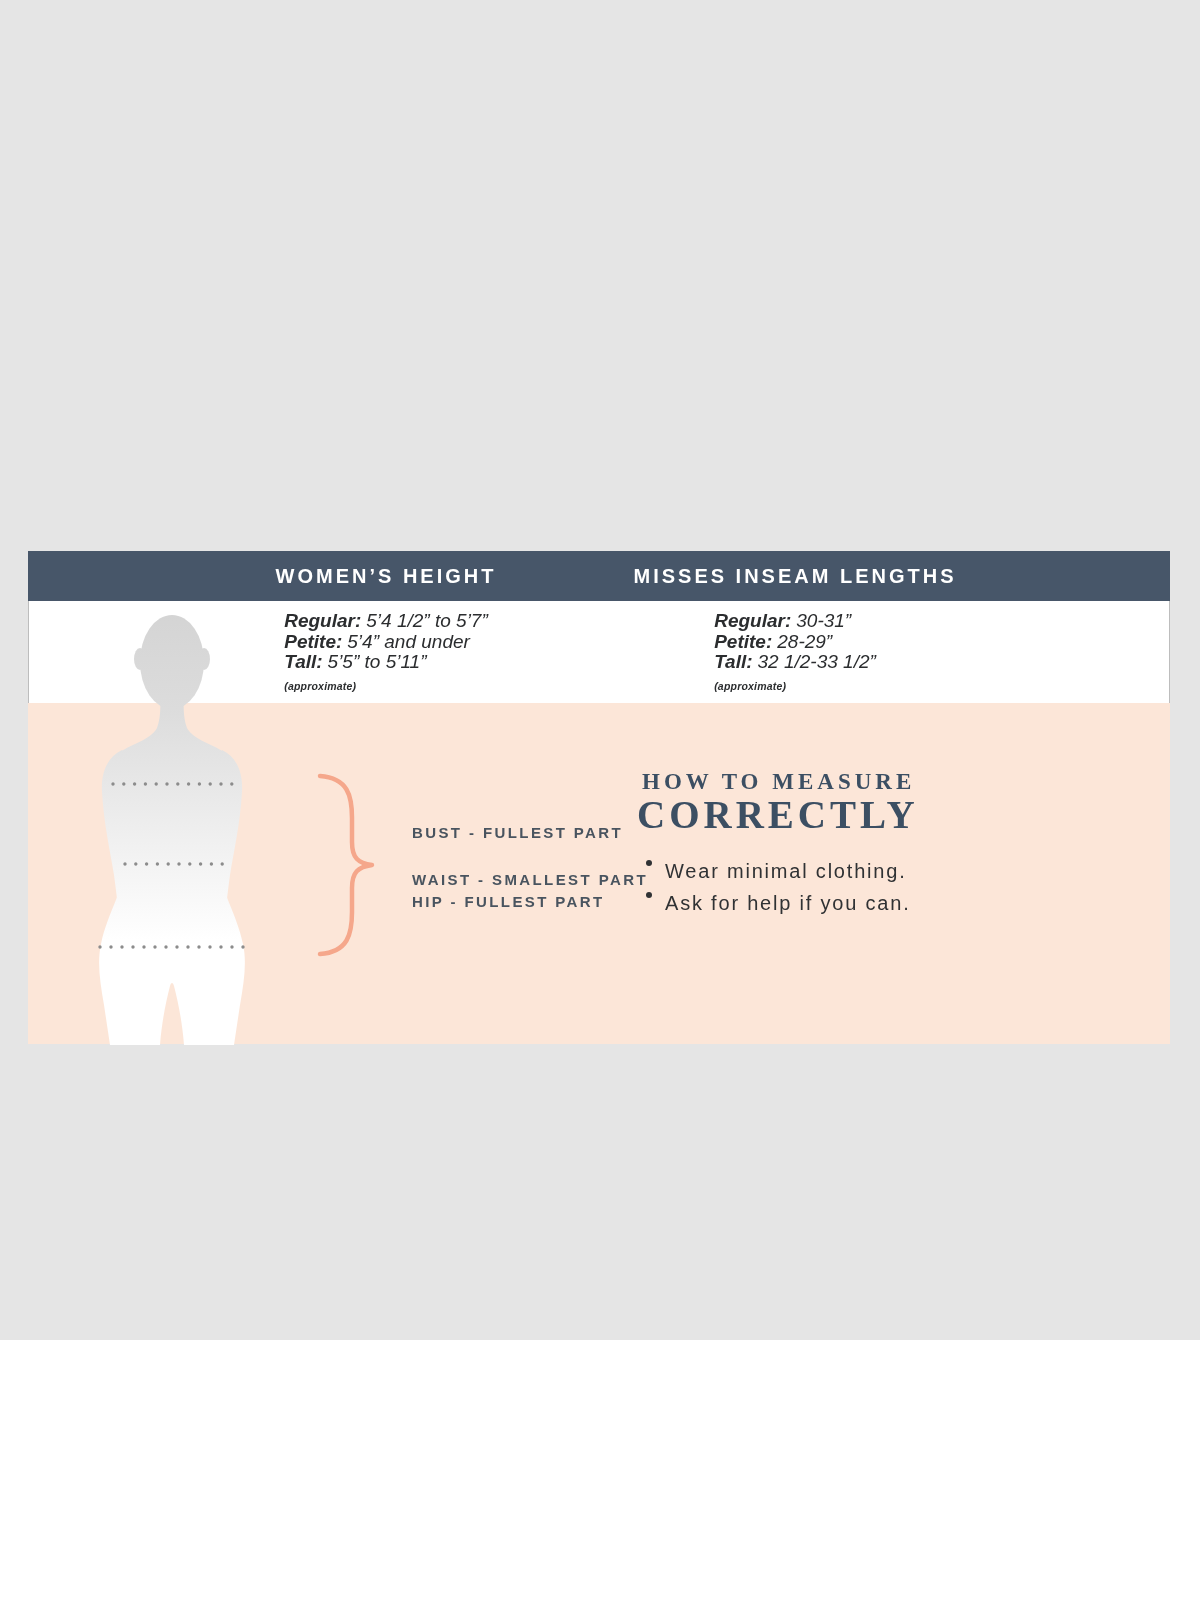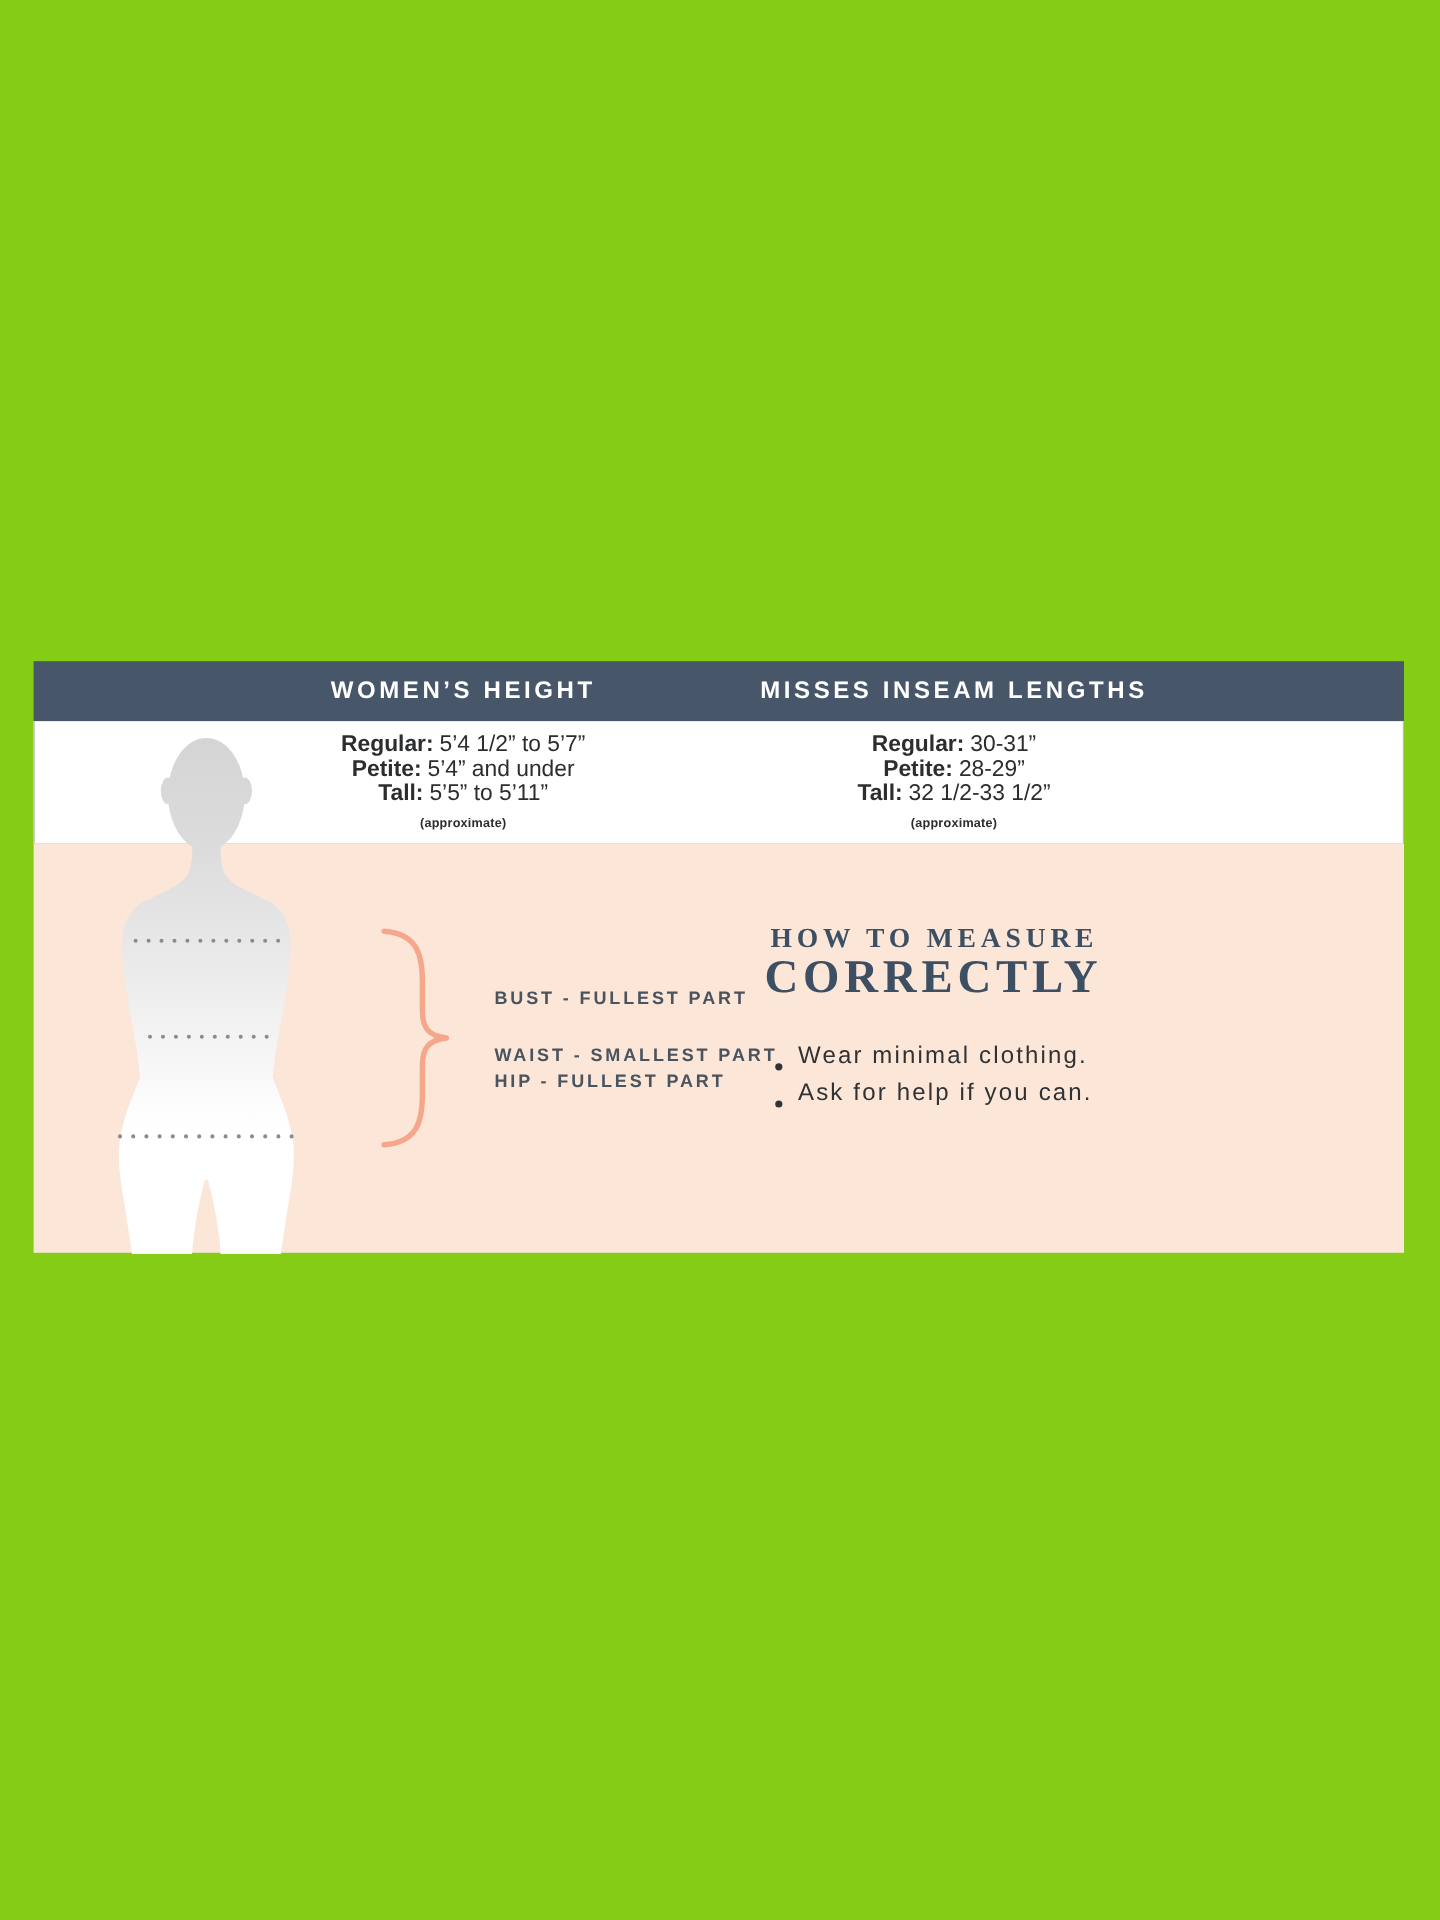--- a/index.html
+++ b/index.html
@@ -1,17 +1,17 @@
 <!DOCTYPE html>
 <html><head>
 <meta charset="utf-8">
 <style>
   html,body{margin:0;padding:0;background:#ffffff;}
   #canvas{
-    position:relative;width:1200px;height:1600px;background:#84cc16;
+    position:relative;width:1200px;height:1340px;background:#e5e5e5;
     font-family:"Liberation Sans",sans-serif;overflow:hidden;
   }
   
   #header-bar{
     position:absolute;left:28px;top:551px;width:1142px;height:50px;
     background:#475669;
   }
   .bar-title{
     position:absolute;top:50%;transform:translate(-50%,-50%);
     color:#ffffff;font-size:20px;font-weight:700;letter-spacing:3px;
@@ -20,22 +20,23 @@
   #bar-title-left{left:358px;}
   #bar-title-right{left:767px;}
   
   #white-strip{
     position:absolute;left:28px;top:601px;width:1142px;height:102px;
     background:#ffffff;border-left:1px solid #bdbdbd;border-right:1px solid #bdbdbd;
     box-sizing:border-box;
   }
   .measure-col{
     position:absolute;top:611px;transform:translateX(-50%);
-    text-align:center;color:#2b2d2f;font-size:19px;line-height:20.5px;
+    text-align:left;color:#2b2d2f;font-size:19px;line-height:20.5px;
     white-space:nowrap;
+    font-style:italic;
   }
   #height-col{left:386px;}
   #inseam-col{left:795px;}
   .mrow .ml{font-weight:700;margin-right:5px;}
   .mnote{font-size:10.5px;font-weight:700;margin-top:3px;letter-spacing:.2px;}
   
   #pink-panel{
     position:absolute;left:28px;top:703px;width:1142px;height:341px;
     background:#fce6d8;
   }
@@ -50,21 +51,21 @@
   #label-bust{top:824px;}
   #label-waist{top:859px;margin-top:12px;}
   #label-hip{top:893px;}
   
   #howto{position:absolute;left:637px;top:771px;color:#3c4f63;
     font-family:"Liberation Serif",serif;}
   #howto-small{font-size:23px;font-weight:700;letter-spacing:4px;line-height:22px;margin-left:5px;white-space:nowrap;}
   #howto-large{font-size:39px;font-weight:600;letter-spacing:4px;line-height:36px;margin-top:4px;white-space:nowrap;}
   
   #bullets{position:absolute;left:646px;top:860px;}
-  .bullet-row{display:flex;align-items:flex-end;height:31.5px;}
+  .bullet-row{display:flex;align-items:flex-start;height:31.5px;}
   .bullet-dot{width:6px;height:6px;border-radius:50%;background:#303234;
     margin-right:13px;flex:0 0 auto;}
   .bullet-text{color:#303234;font-size:20px;letter-spacing:1.8px;white-space:nowrap;}
 </style>
 </head>
 <body>
 
 <div id="canvas">
 
   <div id="header-bar">

